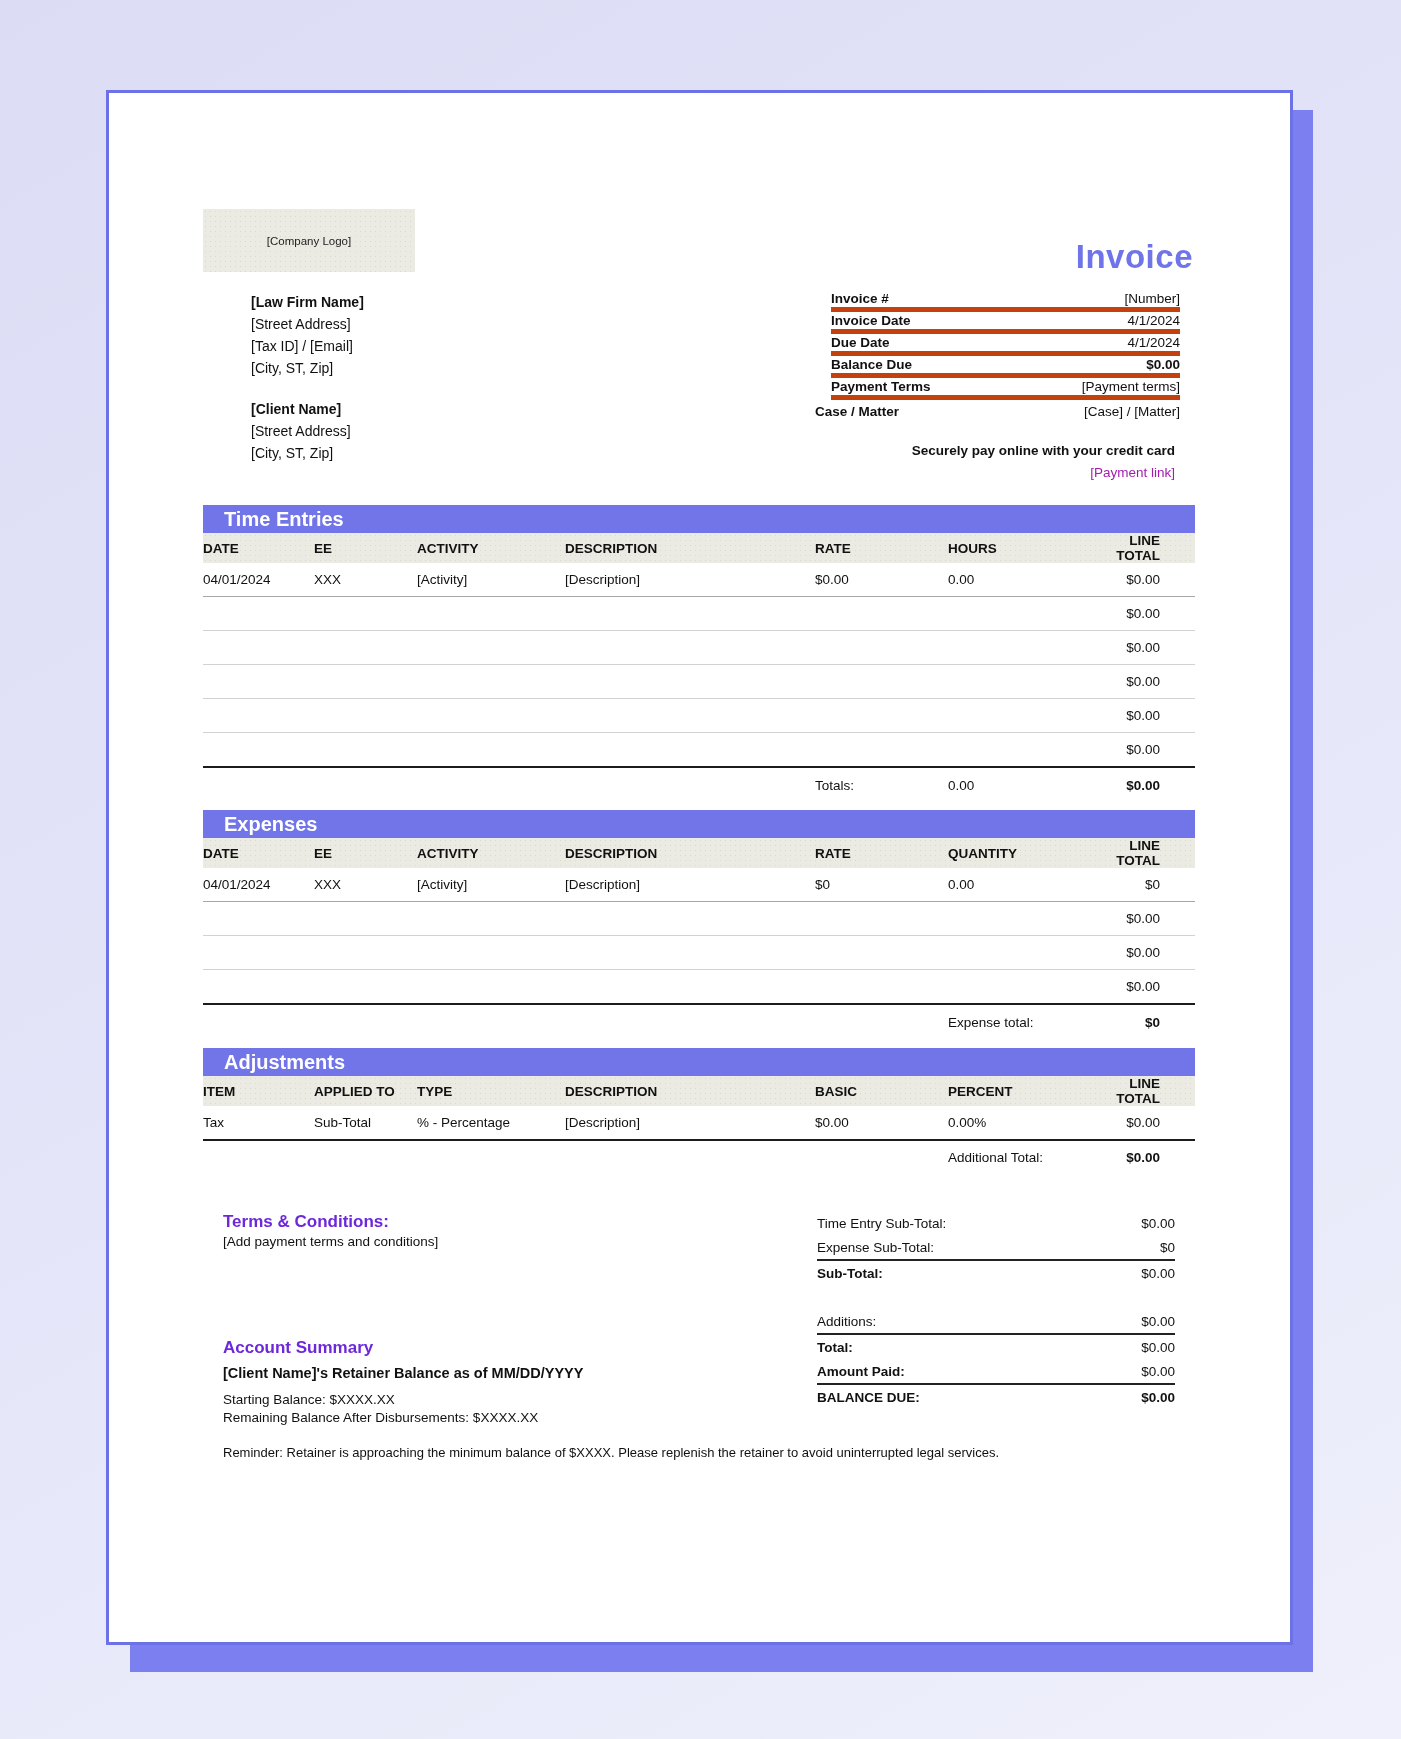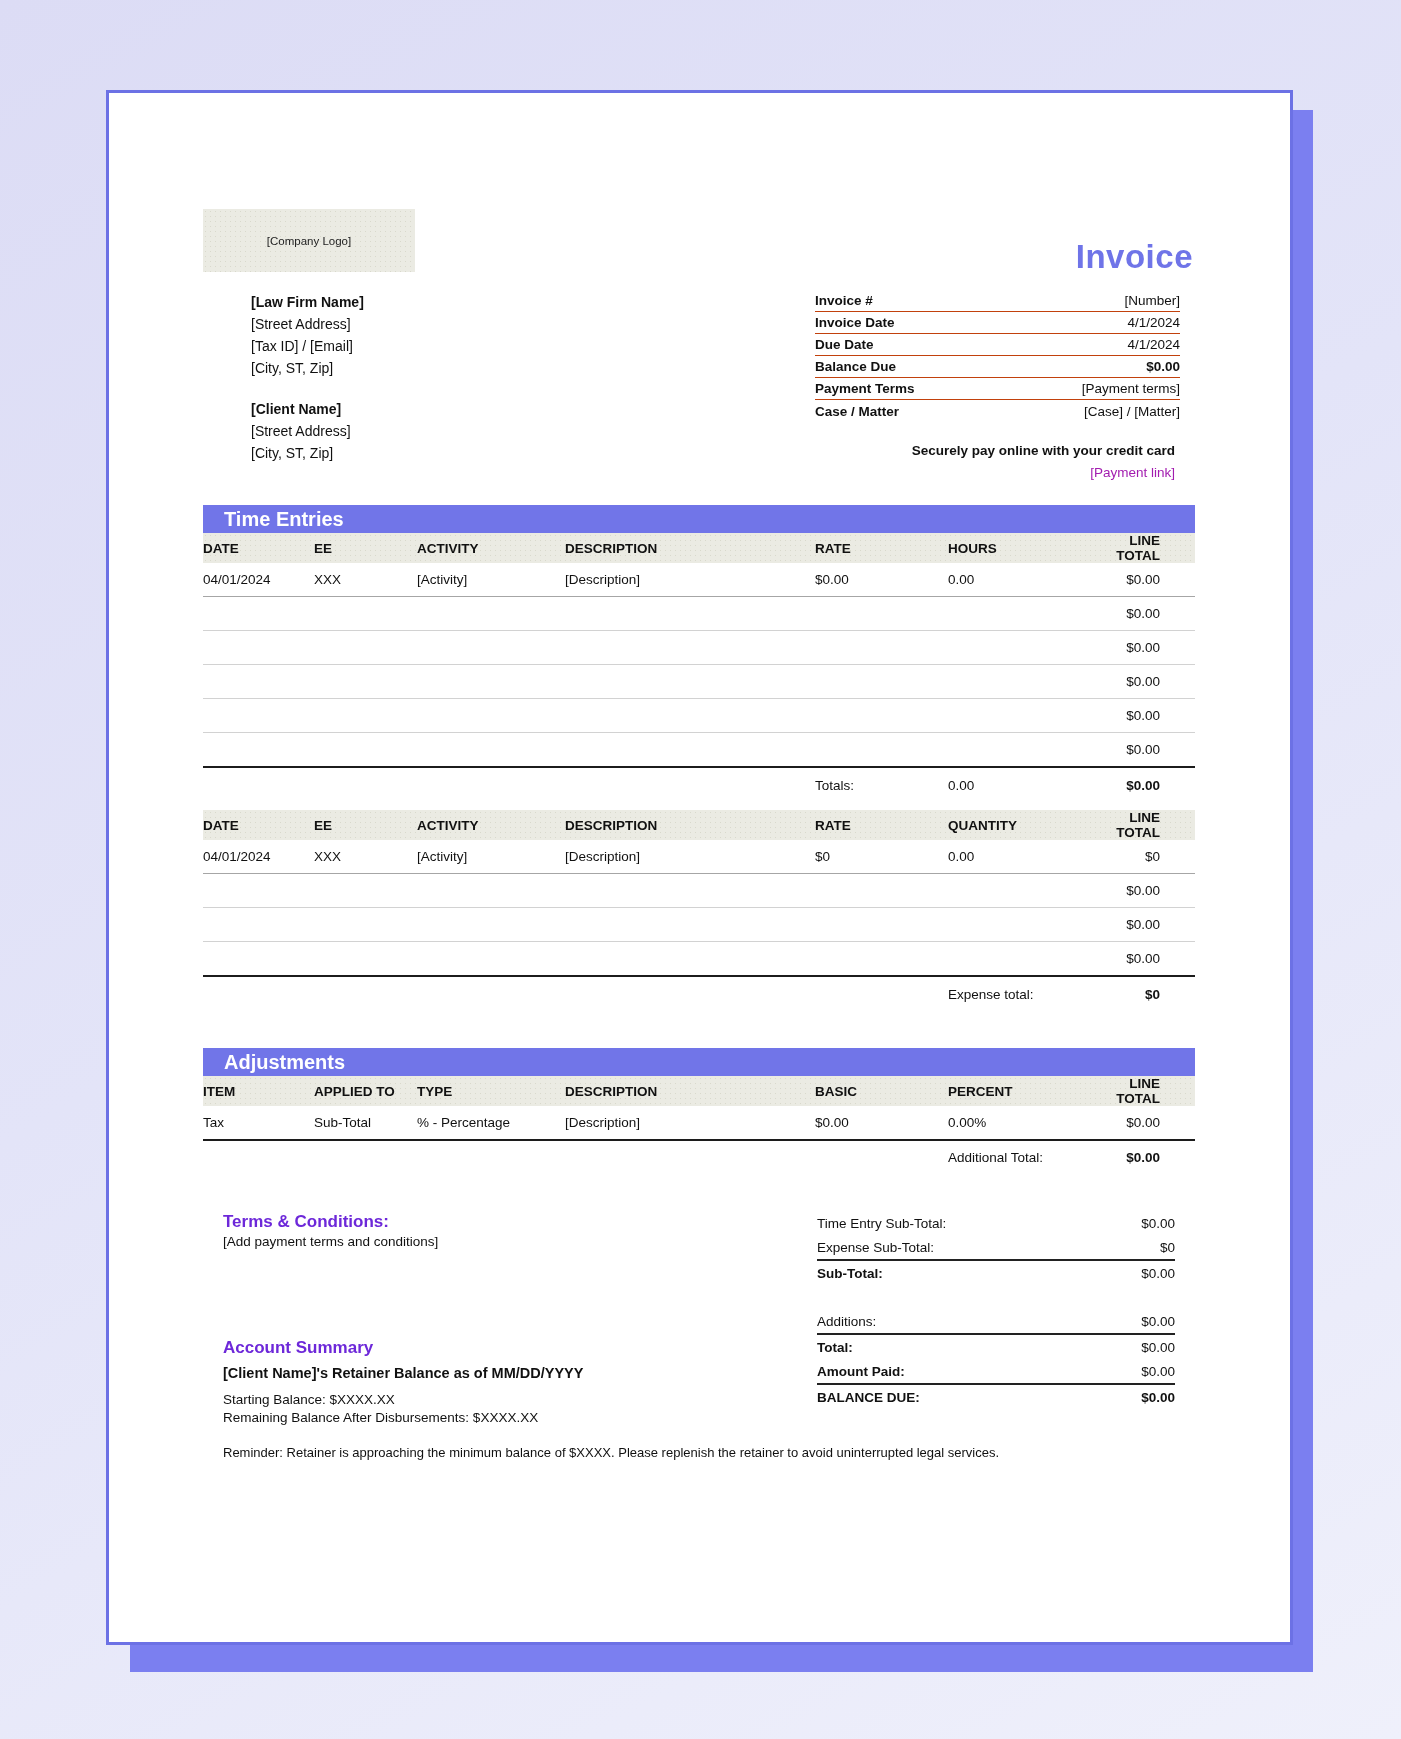--- a/index.html
+++ b/index.html
@@ -20,21 +20,21 @@
     background-size:5px 5px;
   }
   .logo-box { left:94px; top:116px; width:212px; height:63px;
     display:flex; align-items:center; justify-content:center; font-size:11.5px; color:#222; }
   .inv-title { left:700px; top:145px; width:384px; text-align:right;
     font-size:33px; font-weight:bold; color:#6f74e8; letter-spacing:0.5px; }
   .addr { left:114px; font-size:14px; line-height:22px;margin-left:28px; }
   .addr .b { font-weight:bold; }
   .meta { left:706px; top:197px; width:365px; font-size:13.5px; }
   .meta-row { height:22px; display:flex; align-items:center; justify-content:space-between; }
-  .meta-row.rule { border-bottom:1px solid #c2410c; box-sizing:border-box; }
+  .meta-row.rule { border-bottom:5px solid #c2410c; box-sizing:border-box;margin-left:16px; }
   .meta-row .lab { font-weight:bold; }
   .meta-row .val { text-align:right; }
   .meta-row .val.b { font-weight:bold; }
   .paynote { left:706px; top:350px; width:360px; text-align:right; font-size:13.5px; font-weight:bold; }
   .paylink { left:706px; top:372px; width:360px; text-align:right; font-size:13.5px; color:#a21caf; cursor:pointer; text-decoration:none; }
 
   .sec { left:94px; width:992px; }
   .bar { height:28px; background:#7175e8; color:#fff; font-weight:bold; font-size:20px;
     line-height:29px; padding-left:21px; box-sizing:border-box; }
   table { width:100%; border-collapse:collapse; table-layout:fixed; font-size:13.5px; }
@@ -203,20 +203,21 @@
             <td></td>
         <td>Totals:</td>
         <td>0.00</td>
         <td class="num bold">$0.00</td>
       </tr>
     </tbody>
       </table>
   </div>
 
   <div class="abs sec" style="top:717px;">
+    <div class="bar">Expenses</div>
     <table>
       <colgroup>
           <col class="c1">
           <col class="c2">
           <col class="c3">
           <col class="c4">
           <col class="c5">
           <col class="c6">
           <col class="c7">
         </colgroup>

